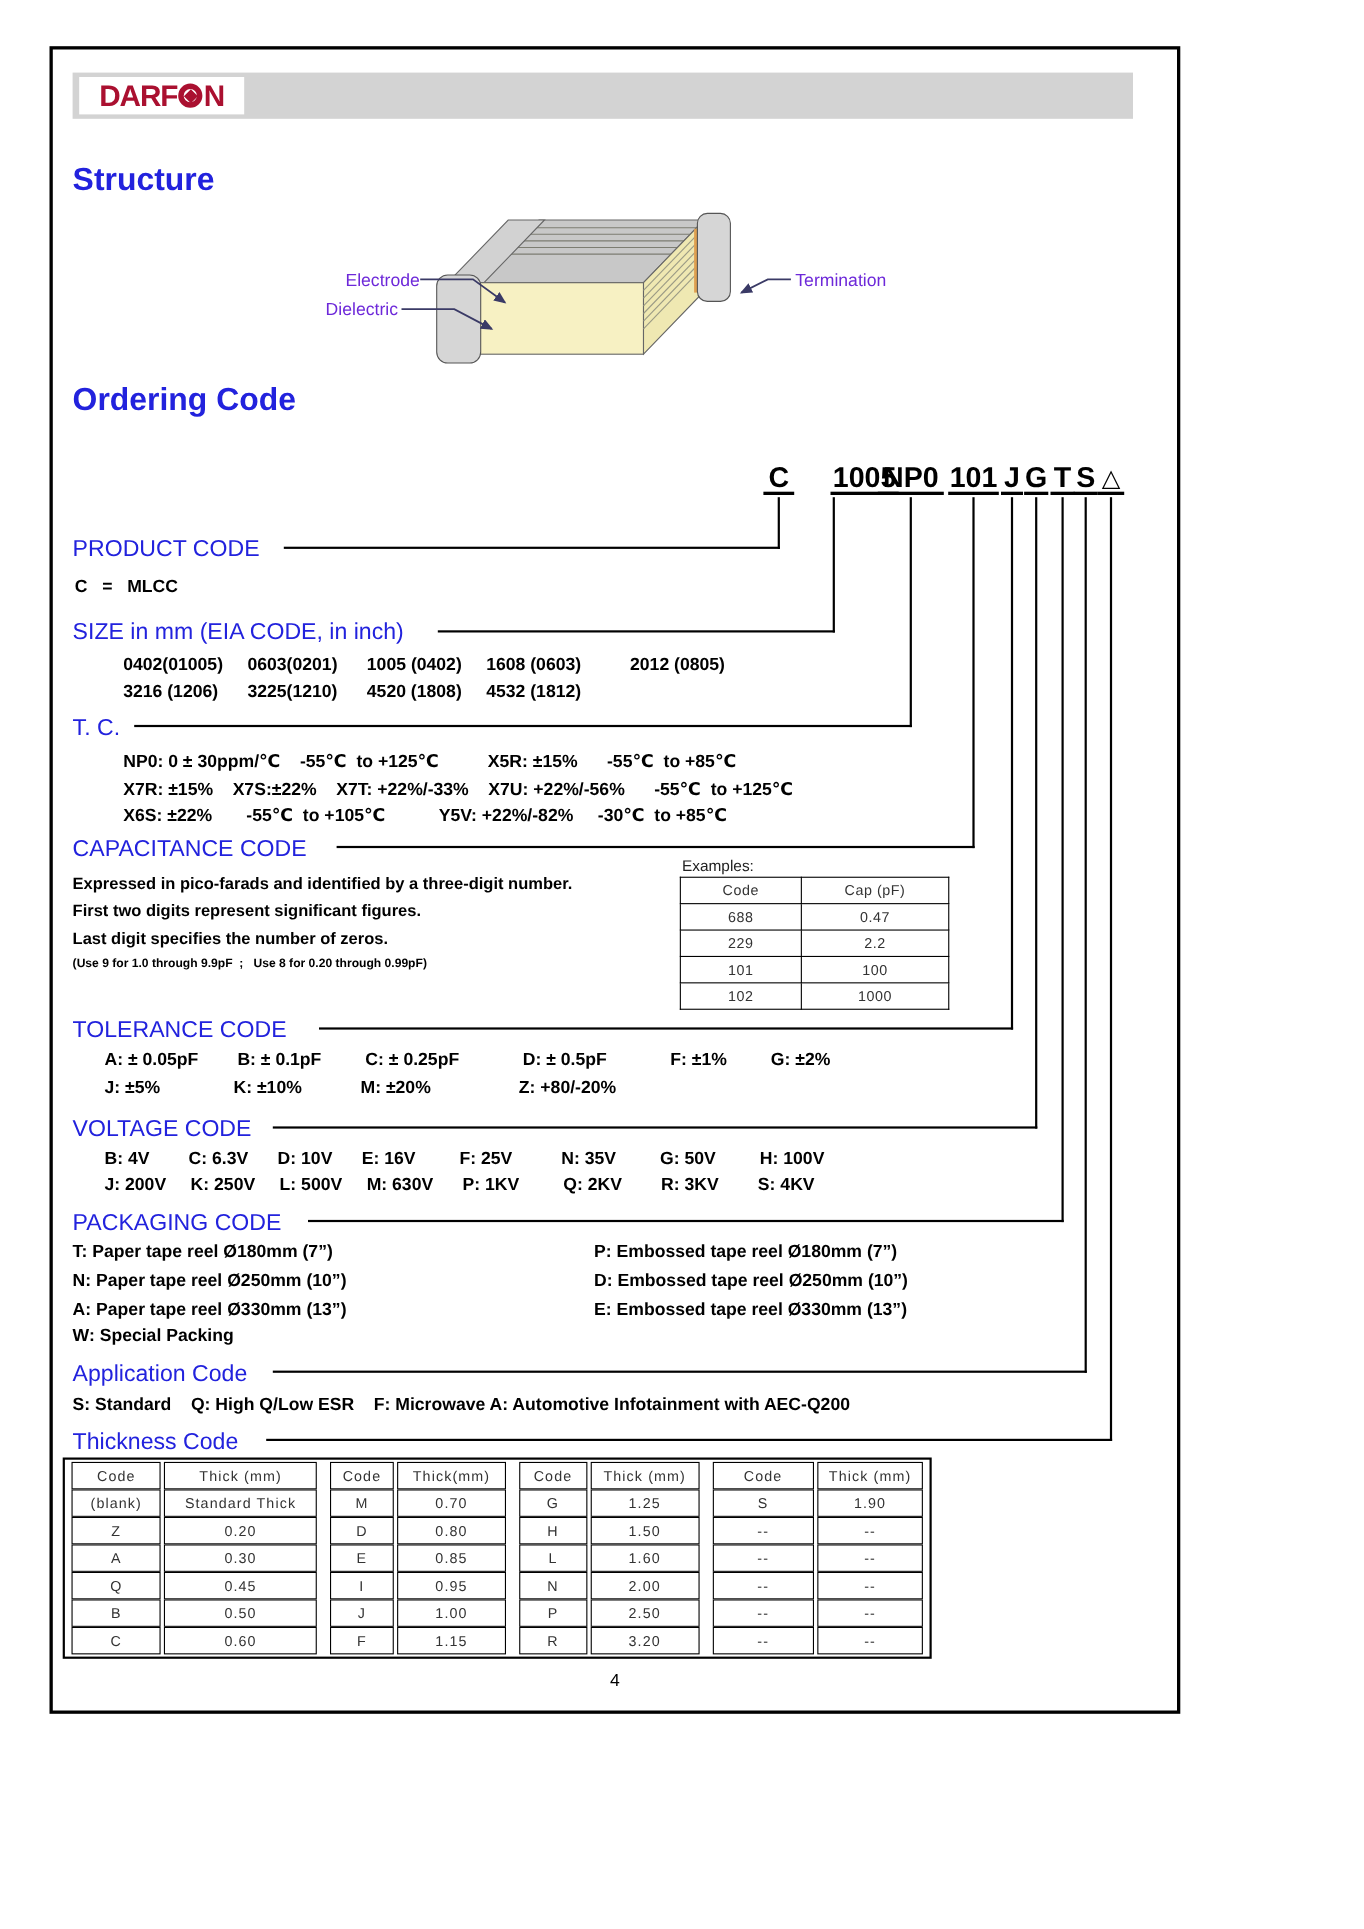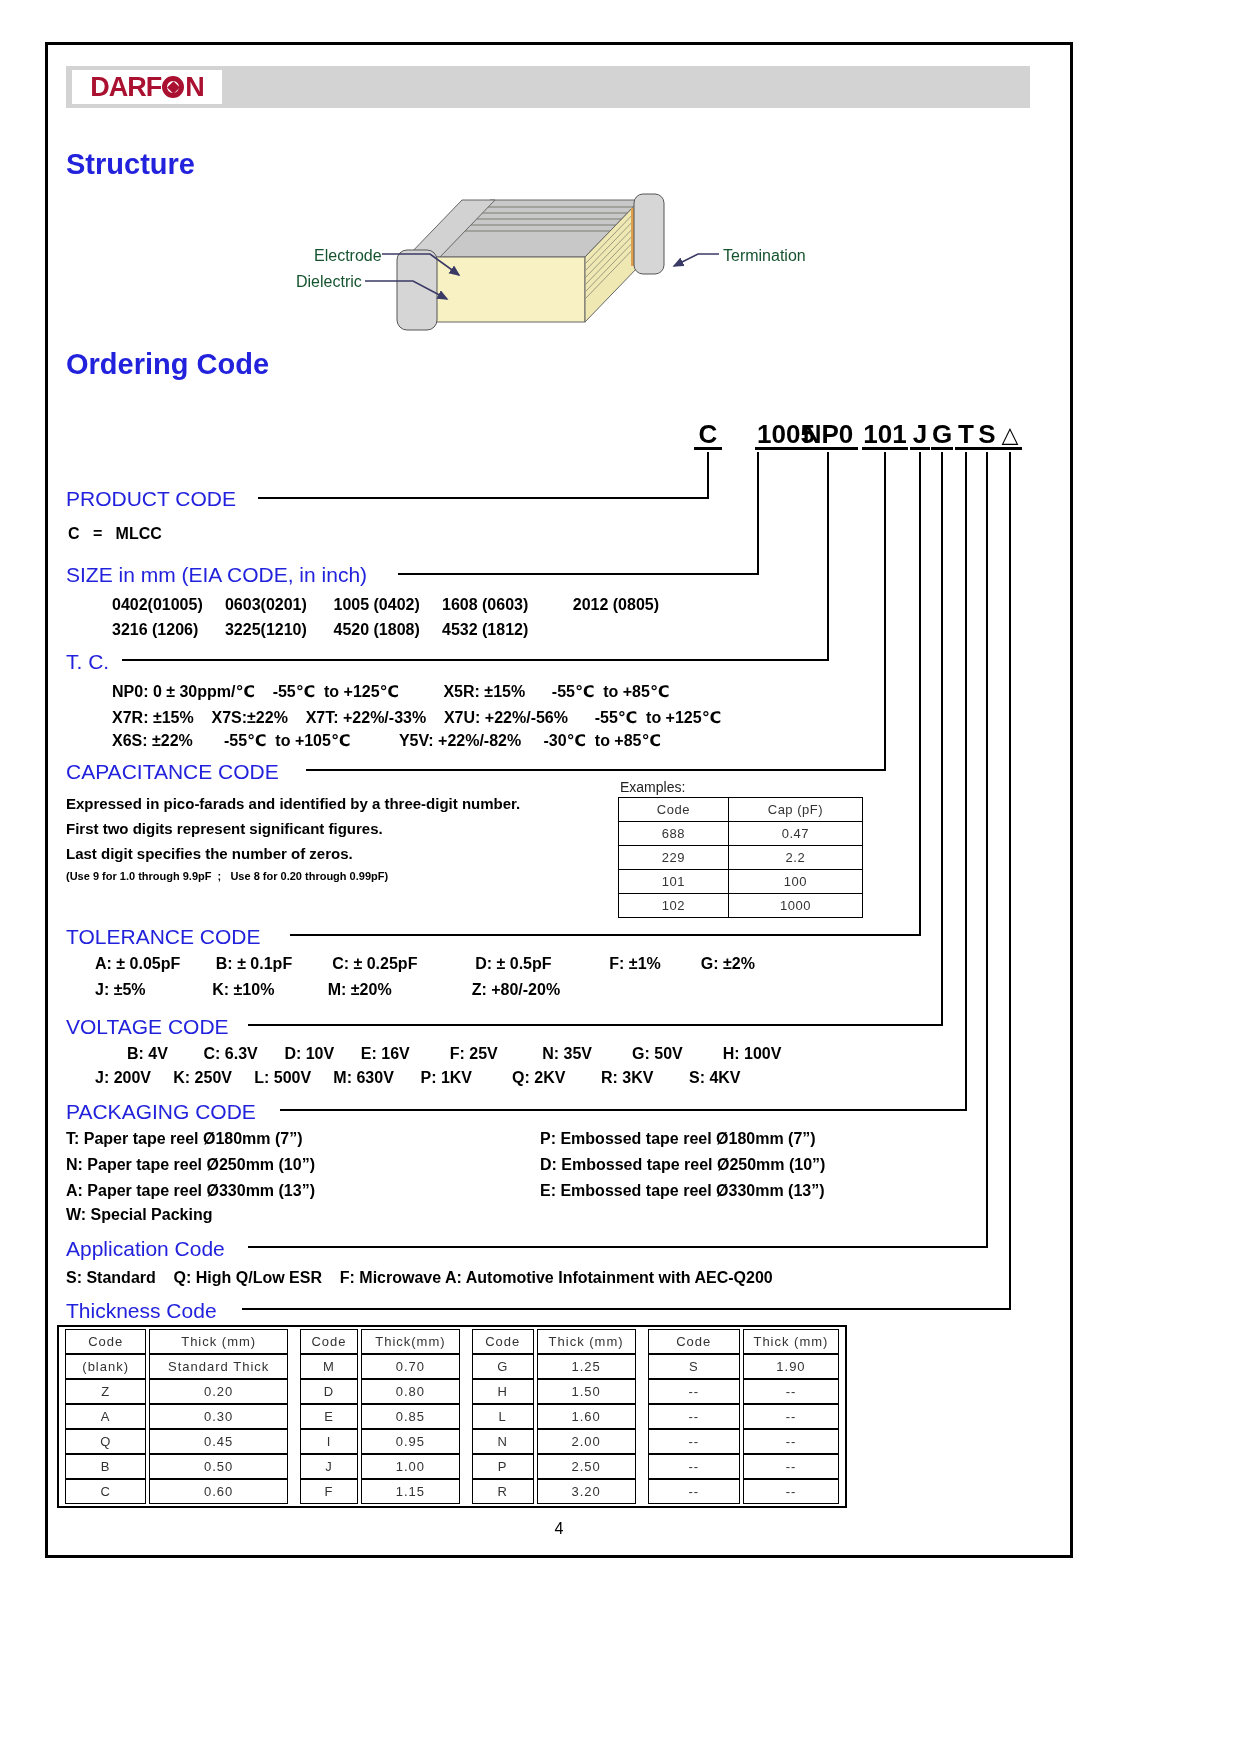--- a/index.html
+++ b/index.html
@@ -19,21 +19,21 @@
 
   .prow { position:absolute; font-size:16px; font-weight:bold; white-space:pre; color:#000; }
 
   .hline { position:absolute; height:2px; background:#000; }
   .vline { position:absolute; width:2px; background:#000; }
 
   .code-seg { position:absolute; top:420px; height:30px; line-height:29px; text-align:center;
               font-size:26px; font-weight:bold; border-bottom:3px solid #000; }
   .code-seg.tri { font-size:22px; }
 
-  .chip-label { position:absolute; font-size:16px; color:#14532d; }
+  .chip-label { position:absolute; font-size:16px; color:#6d28d9; }
 
   
   .ex-label { position:absolute; left:620px; top:779px; font-size:14px; color:#222; }
   .ex-table { position:absolute; left:618px; top:797px; width:245px; border-collapse:collapse; }
   .ex-table td { border:1px solid #000; height:24px; text-align:center; font-size:13px; color:#333; letter-spacing:0.5px; }
   .ex-table td.c1 { width:45%; }
 
   
   .th-wrap { position:absolute; left:57px; top:1325px; width:790px; border:2px solid #000; padding:2px 3px; display:flex; gap:6px; background:#fff; }
   .th-grp { border-collapse:separate; border-spacing:3px 0; }
@@ -179,21 +179,21 @@
       <td>1000</td>
     </tr>
   </tbody>
     </table>
 
   <div class="sec-title" style="top:925px;">TOLERANCE CODE</div>
   <div class="prow" style="left:95px; top:955px;">A: ± 0.05pF        B: ± 0.1pF         C: ± 0.25pF             D: ± 0.5pF             F: ±1%         G: ±2%</div>
   <div class="prow" style="left:95px; top:981px;">J: ±5%               K: ±10%            M: ±20%                  Z: +80/-20%</div>
 
   <div class="sec-title" style="top:1015px;">VOLTAGE CODE</div>
-  <div class="prow" style="left:95px; top:1045px;margin-left:32px;">B: 4V        C: 6.3V      D: 10V      E: 16V         F: 25V          N: 35V         G: 50V         H: 100V</div>
+  <div class="prow" style="left:95px; top:1045px;">B: 4V        C: 6.3V      D: 10V      E: 16V         F: 25V          N: 35V         G: 50V         H: 100V</div>
   <div class="prow" style="left:95px; top:1069px;">J: 200V     K: 250V     L: 500V     M: 630V      P: 1KV         Q: 2KV        R: 3KV        S: 4KV</div>
 
   <div class="sec-title" style="top:1100px;">PACKAGING CODE</div>
   <div class="prow" style="left:66px; top:1130px;">T: Paper tape reel Ø180mm (7”)</div>
   <div class="prow" style="left:66px; top:1156px;">N: Paper tape reel Ø250mm (10”)</div>
   <div class="prow" style="left:66px; top:1182px;">A: Paper tape reel Ø330mm (13”)</div>
   <div class="prow" style="left:66px; top:1206px;">W: Special Packing</div>
   <div class="prow" style="left:540px; top:1130px;">P: Embossed tape reel Ø180mm (7”)</div>
   <div class="prow" style="left:540px; top:1156px;">D: Embossed tape reel Ø250mm (10”)</div>
   <div class="prow" style="left:540px; top:1182px;">E: Embossed tape reel Ø330mm (13”)</div>

